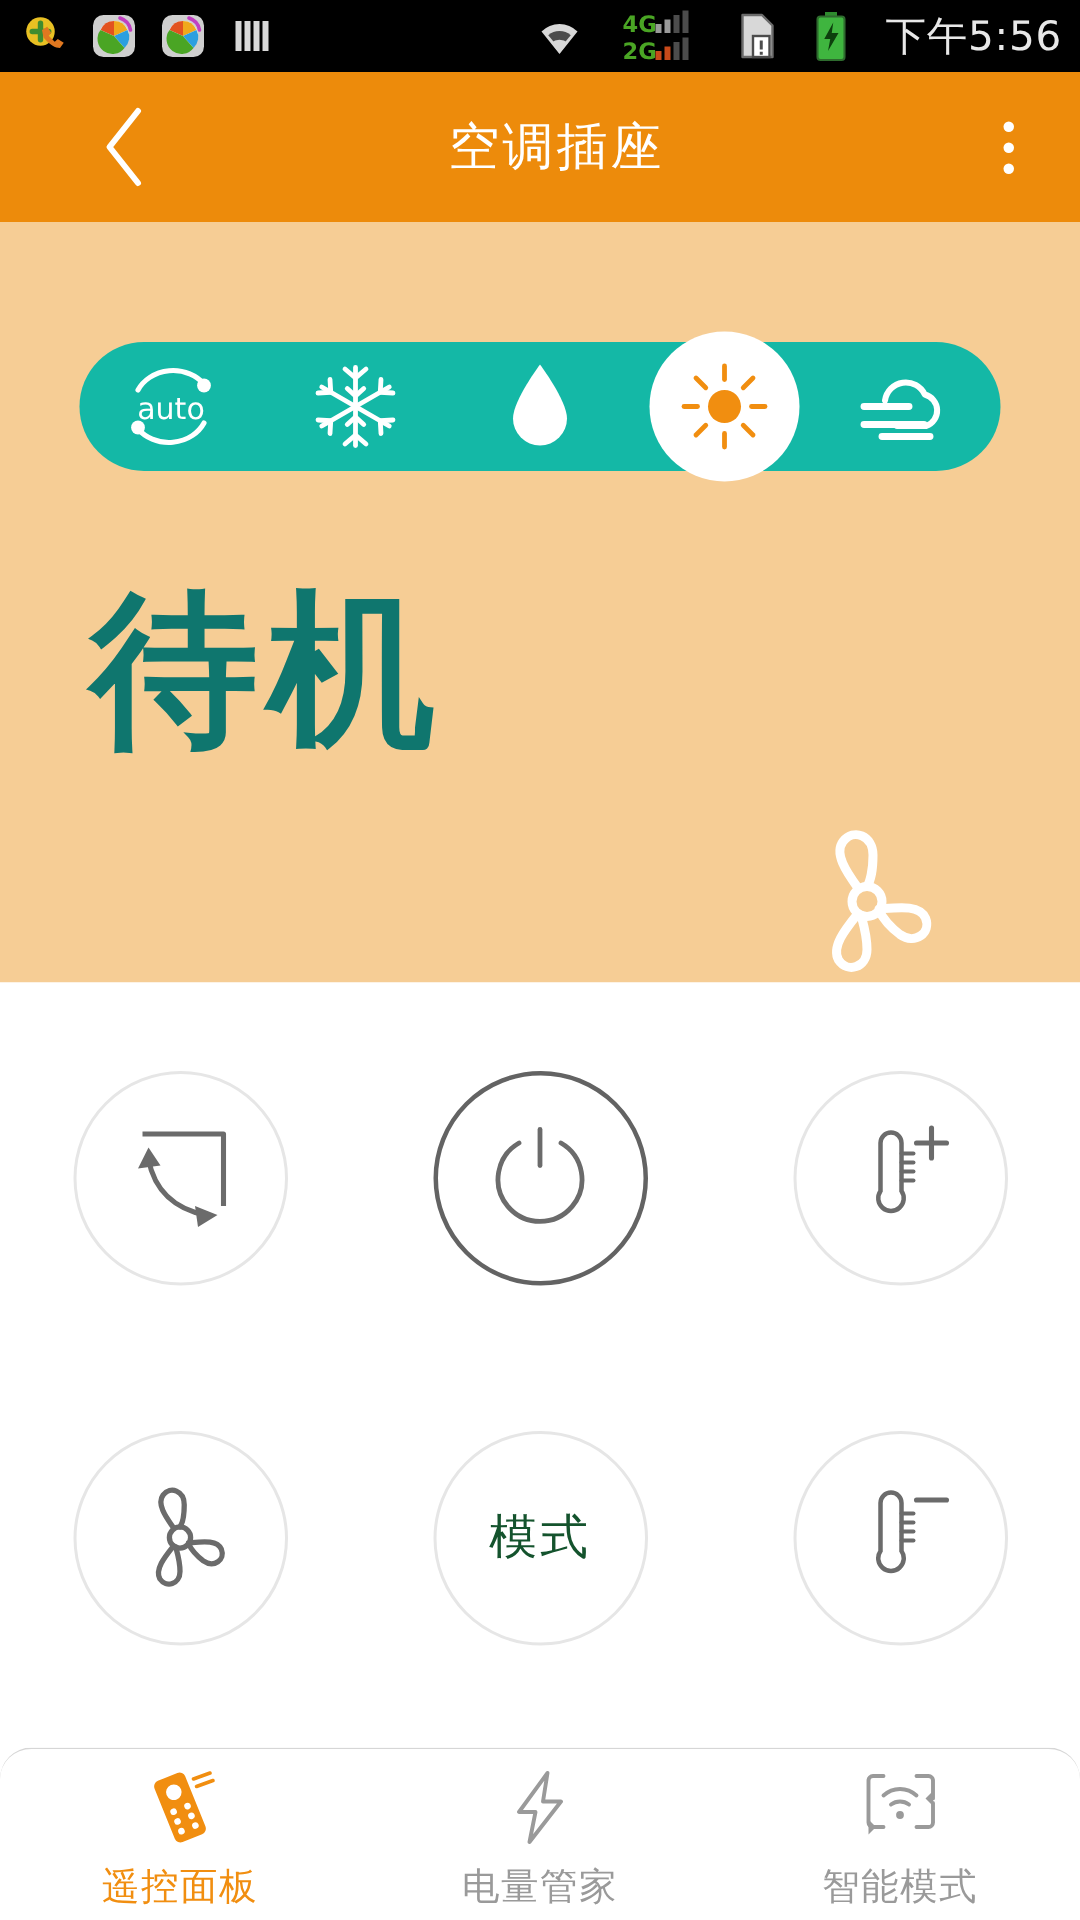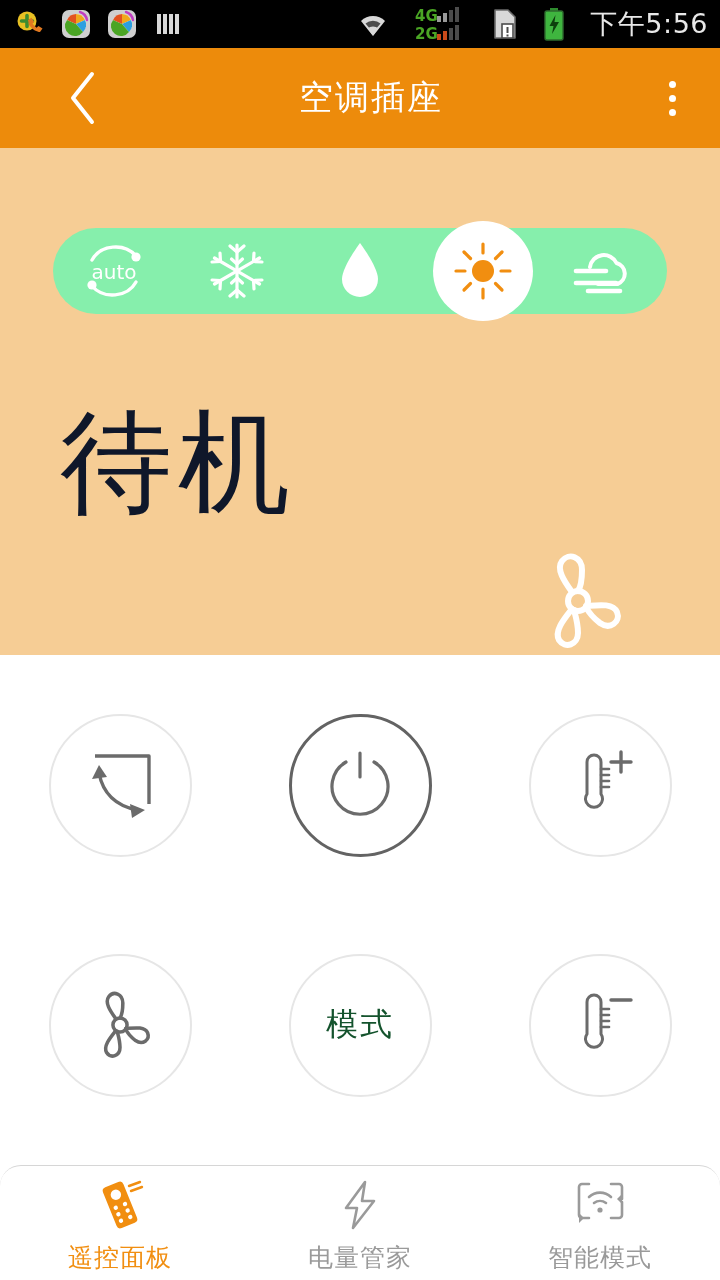--- a/index.html
+++ b/index.html
@@ -38,37 +38,37 @@
   .dot3{ display:flex; flex-direction:column; gap:7px; align-items:center; }
   .dot3 i{ width:7px; height:7px; border-radius:50%; background:#fff; display:block; }
 
   
   .hero{
     position:absolute; top:148px; left:0; width:720px; height:507px;
     background:#F6CD95;
   }
   .modebar{
     position:absolute; top:80px; left:53px; width:614px; height:86px;
-    background:#86efac; border-radius:43px;
+    background:#14b8a6; border-radius:43px;
     display:flex; align-items:center;
   }
   .mode-cell{
     flex:1; height:86px; position:relative;
     display:flex; align-items:center; justify-content:center;
   }
   .mode-cell.sel .sel-disc{
     position:absolute; left:50%; top:50%; transform:translate(-50%,-50%);
     width:100px; height:100px; border-radius:50%; background:#fff;
   }
   .mode-cell svg{ position:relative; z-index:2; display:block; }
 
   .standby{
-    position:absolute; left:60px; top:258px;
-    color:#0f172a; font-size:112px; line-height:1; letter-spacing:6px;
-    font-weight:400;
+    position:absolute; left:60px; top:243px;
+    color:#0f766e; font-size:112px; line-height:1; letter-spacing:6px;
+    font-weight:700;
   }
   .fanbig{ position:absolute; left:520px; top:395px; }
   .temp-row{
     position:absolute; left:552px; top:575px;
     display:flex; align-items:flex-end; gap:10px;
   }
   .temp-val{ color:#fff; font-size:52px; line-height:1; font-weight:300; }
   .temp-unit{ color:#fff; font-size:24px; line-height:1; padding-bottom:7px; }
 
   

